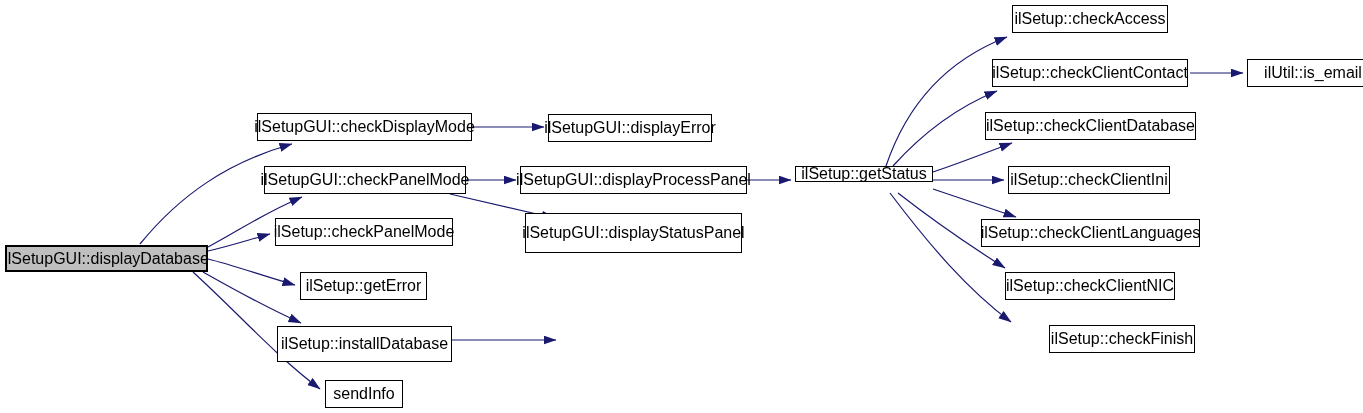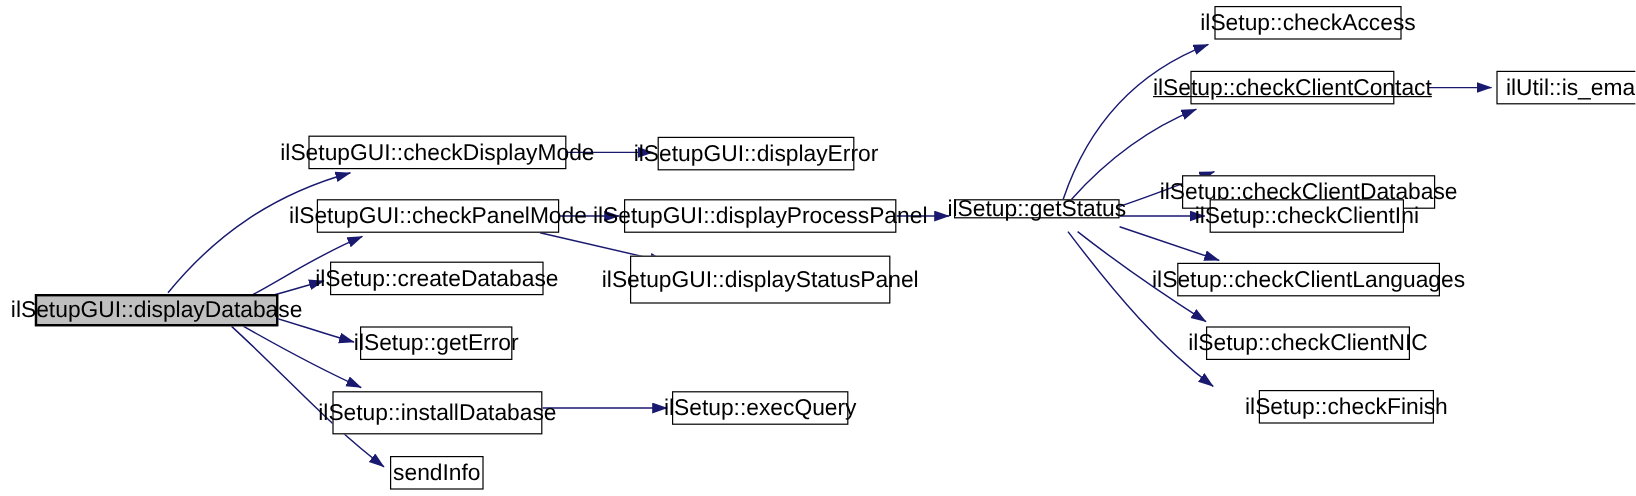--- a/index.html
+++ b/index.html
@@ -32,30 +32,29 @@
   }
   .node {
     position: absolute;
     box-sizing: border-box;
     display: flex;
     align-items: center;
     justify-content: center;
     background: var(--color-node-fill, #ffffff);
     border: 1px solid var(--color-node-border, #000000);
     color: var(--color-text, #000000);
-    font-size: 19px;
+    font-size: 16px;
     line-height: 1;
     white-space: nowrap;
     cursor: pointer;
   }
   .node.root {
     background: var(--color-root-fill, #bfbfbf);
     border-width: 2px;
     cursor: default;
-    margin-left: 24px;
   }
 </style>
 </head>
 <body>
 
 <div class="canvas">
 
   <svg class="edges" viewBox="0 0 1363 413">
     <defs>
       <marker id="arrow" markerUnits="userSpaceOnUse" markerWidth="14" markerHeight="10" refX="12.5" refY="4.5" orient="auto">
@@ -82,28 +81,27 @@
     <path class="edge" marker-end="url(#arrow)" d="M 890 193 C 930 246, 968 290, 1011 322"></path>
     <path class="edge" marker-end="url(#arrow)" d="M 1190 73 L 1243 73"></path>
   </svg>
 
   <div class="node root" style="left:5px; top:245px; width:203px; height:27px;">ilSetupGUI::displayDatabase</div>
   <div class="node" style="left:257px; top:113px; width:215px; height:28px;">ilSetupGUI::checkDisplayMode</div>
   <div class="node" style="left:548px; top:114px; width:164px; height:28px;">ilSetupGUI::displayError</div>
   <div class="node" style="left:264px; top:166px; width:202px; height:28px;">ilSetupGUI::checkPanelMode</div>
   <div class="node" style="left:520px; top:166px; width:227px; height:28px;">ilSetupGUI::displayProcessPanel</div>
   <div class="node" style="left:525px; top:213px; width:217px; height:40px;">ilSetupGUI::displayStatusPanel</div>
-  <div class="node" style="left:275px; top:218px; width:178px; height:28px;">ilSetup::createDatabase</div>
+  <div class="node" style="left:275px; top:218px; width:178px; height:28px;">ilSetup::checkPanelMode</div>
   <div class="node" style="left:300px; top:272px; width:127px; height:28px;">ilSetup::getError</div>
   <div class="node" style="left:277px; top:326px; width:175px; height:36px;">ilSetup::installDatabase</div>
-  <div class="node" style="left:560px; top:326px; width:147px; height:28px;">ilSetup::execQuery</div>
   <div class="node" style="left:325px; top:380px; width:78px; height:28px;">sendInfo</div>
   <div class="node" style="left:795px; top:166px; width:138px; height:16px;">ilSetup::getStatus</div>
   <div class="node" style="left:1012px; top:5px; width:156px; height:28px;">ilSetup::checkAccess</div>
-  <div class="node" style="left:992px; top:59px; width:170px; height:28px;text-decoration:underline;">ilSetup::checkClientContact</div>
+  <div class="node" style="left:992px; top:59px; width:196px; height:28px;">ilSetup::checkClientContact</div>
   <div class="node" style="left:1247px; top:59px; width:132px; height:28px;">ilUtil::is_email</div>
-  <div class="node" style="left:985px; top:112px; width:211px; height:28px;margin-top:34px;">ilSetup::checkClientDatabase</div>
+  <div class="node" style="left:985px; top:112px; width:211px; height:28px;">ilSetup::checkClientDatabase</div>
   <div class="node" style="left:1008px; top:166px; width:162px; height:28px;">ilSetup::checkClientIni</div>
   <div class="node" style="left:981px; top:219px; width:219px; height:28px;">ilSetup::checkClientLanguages</div>
   <div class="node" style="left:1005px; top:272px; width:170px; height:28px;">ilSetup::checkClientNIC</div>
   <div class="node" style="left:1017px; top:325px; width:146px; height:28px;margin-left:32px;">ilSetup::checkFinish</div>
 
 </div>
 
 </body></html>

